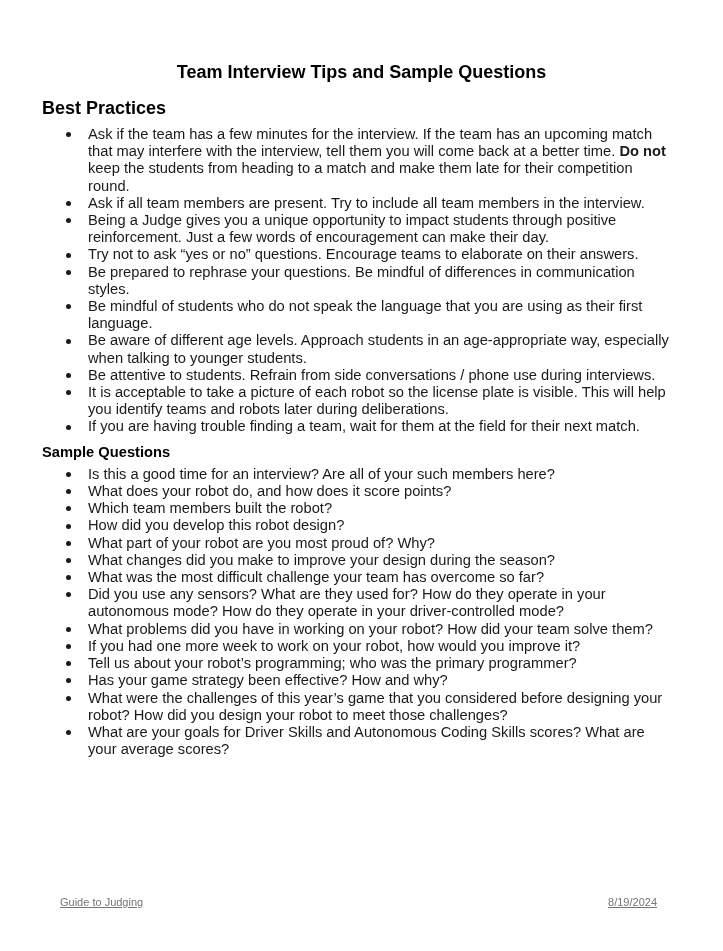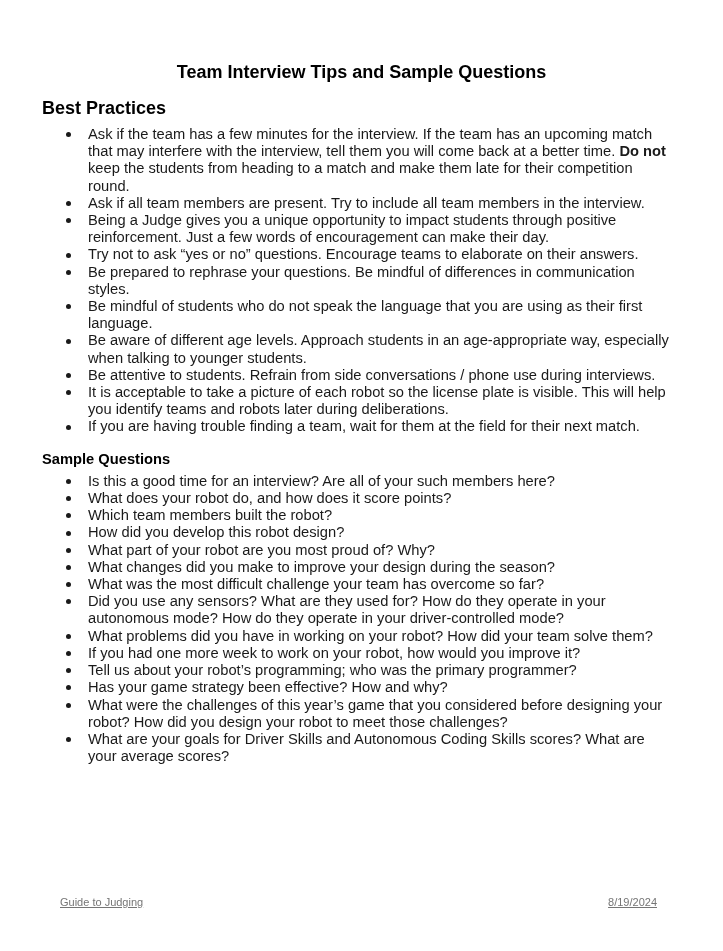--- a/index.html
+++ b/index.html
@@ -22,21 +22,21 @@
     color: #000000;
   }
   .heading-large {
     margin: 15px 0 0 42px;
     font-size: 18px;
     line-height: 21px;
     font-weight: 700;
     color: #000000;
   }
   .heading-small {
-    margin: 15px 0 0 42px;
+    margin: 8px 0 0 42px;
     font-size: 14.7px;
     line-height: 17.2px;
     font-weight: 700;
     color: #000000;
   }
   ul.bullets {
     list-style: none;
     margin: 7px 15px 0 0;
     padding: 0 10px 0 88px;
     font-size: 14.7px;

